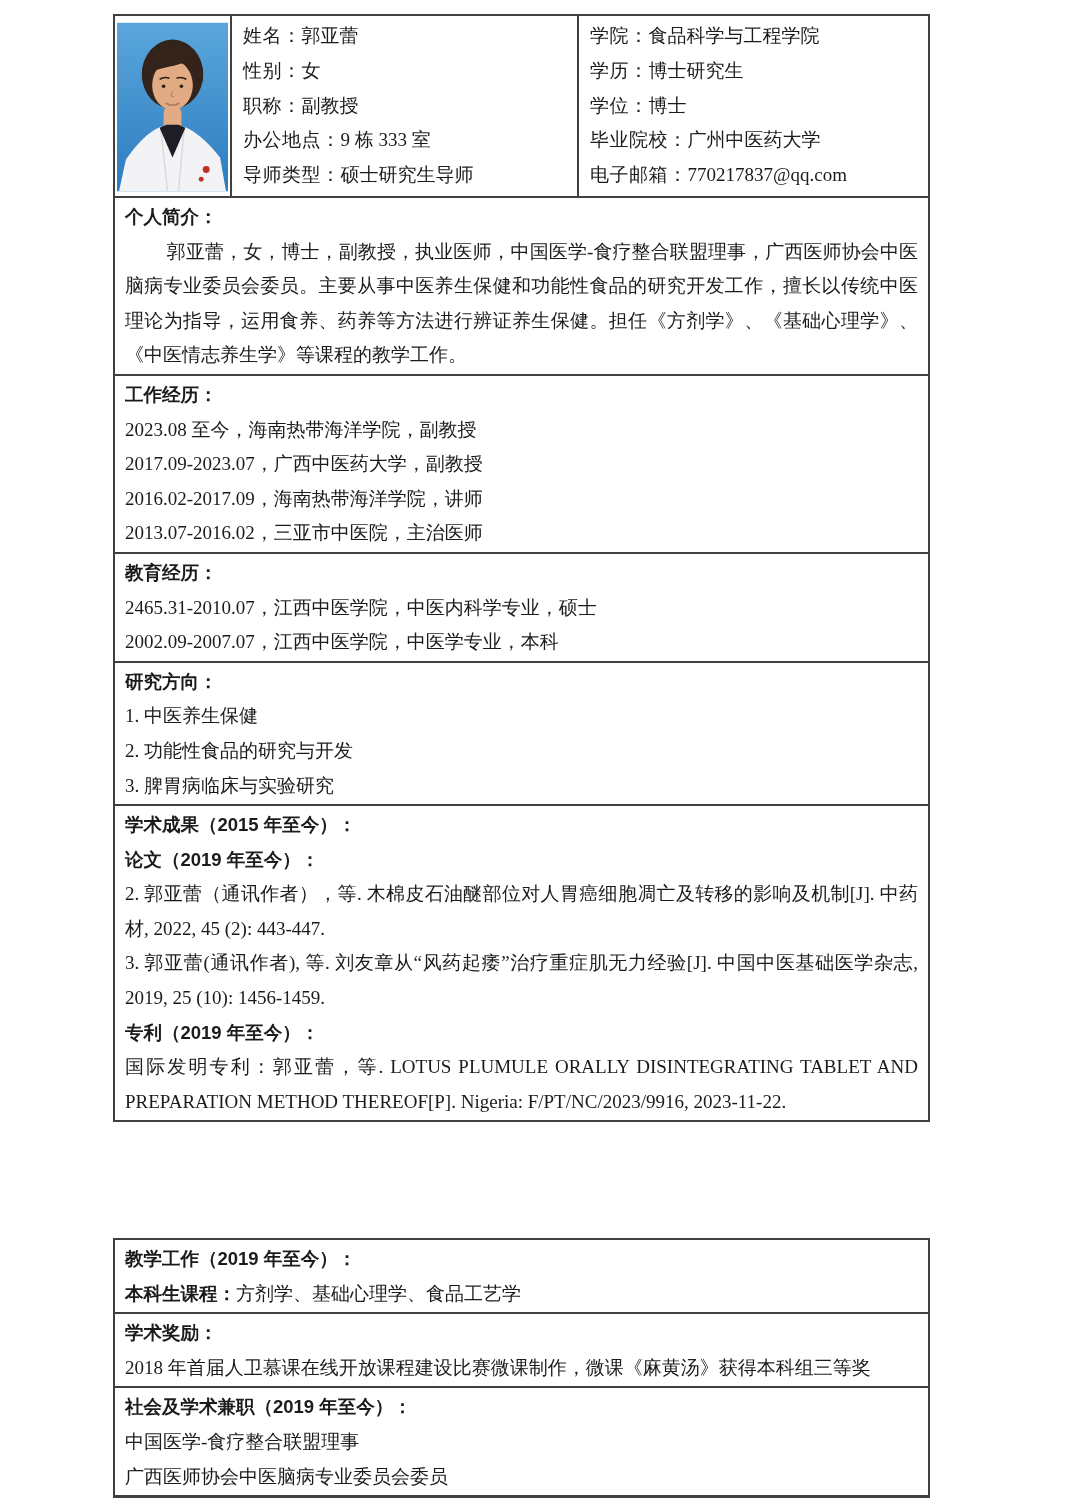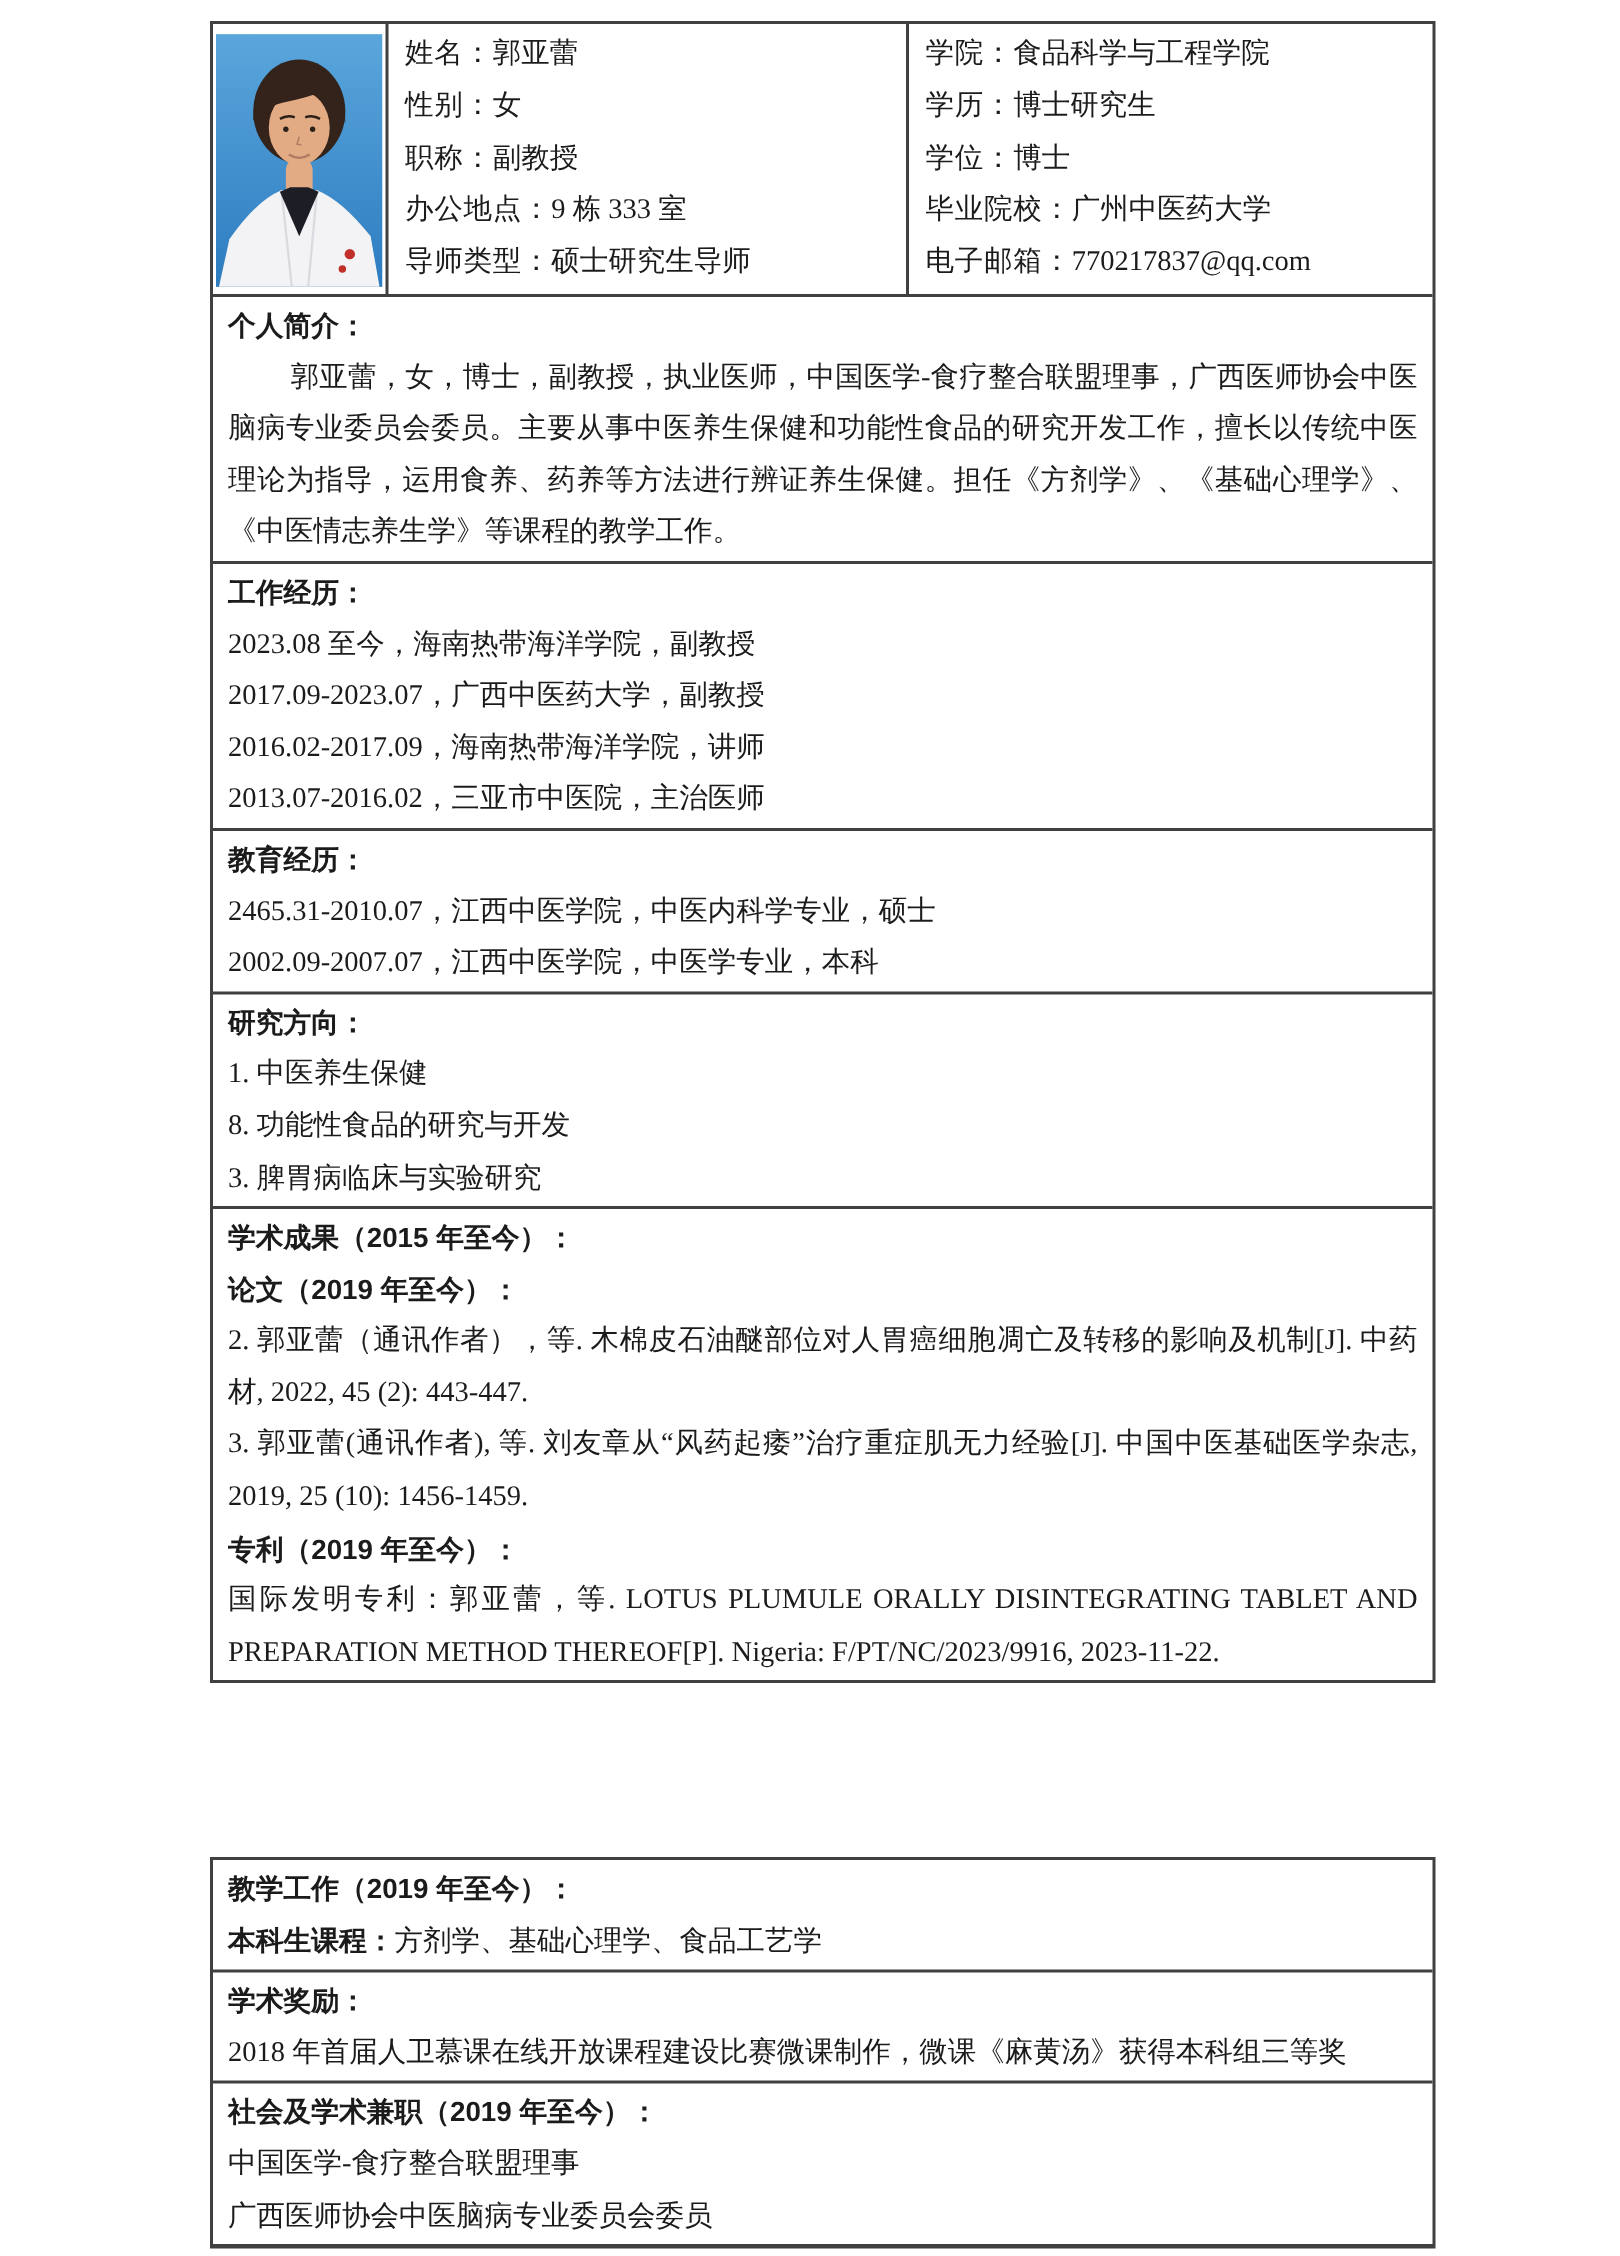--- a/index.html
+++ b/index.html
@@ -6,21 +6,21 @@
   html, body { width: 1080px; height: 1504px; }
   body {
     background: var(--page-bg, #ffffff);
     font-family: "Liberation Serif", "DejaVu Serif", serif;
     color: var(--text, #1b1b1b);
   }
   .page { position: relative; width: 1080px; height: 1504px; overflow: hidden; }
 
   .tbl {
     position: absolute;
-    left: 140px;
+    left: 113px;
     width: 817px;
     border: 2px solid var(--border, #404040);
     background: var(--page-bg, #ffffff);
   }
   #table1 { top: 14px; }
   #table2 { top: 1238px; border-bottom-width: 3px; }
 
   .header-row { display: flex; align-items: stretch; }
   .photo-cell {
     width: 117px;
@@ -112,21 +112,21 @@
         <div class="line">2013.07-2016.02，三亚市中医院，主治医师</div>
       </div>
       <div class="section">
         <div class="sec-title">教育经历：</div>
         <div class="line">2465.31-2010.07，江西中医学院，中医内科学专业，硕士</div>
         <div class="line">2002.09-2007.07，江西中医学院，中医学专业，本科</div>
       </div>
       <div class="section">
         <div class="sec-title">研究方向：</div>
         <div class="line">1. 中医养生保健</div>
-        <div class="line">8. 功能性食品的研究与开发</div>
+        <div class="line">2. 功能性食品的研究与开发</div>
         <div class="line">3. 脾胃病临床与实验研究</div>
       </div>
       <div class="section">
         <div class="sec-title">学术成果（2015 年至今）：</div>
         <div class="subheader">论文（2019 年至今）：</div>
         <div class="line just">2. 郭亚蕾（通讯作者），等. 木棉皮石油醚部位对人胃癌细胞凋亡及转移的影响及机制[J]. 中药材, 2022, 45 (2): 443-447.</div>
         <div class="line just">3. 郭亚蕾(通讯作者), 等. 刘友章从“风药起痿”治疗重症肌无力经验[J]. 中国中医基础医学杂志, 2019, 25 (10): 1456-1459.</div>
         <div class="subheader">专利（2019 年至今）：</div>
         <div class="line just">国际发明专利：郭亚蕾，等. LOTUS PLUMULE ORALLY DISINTEGRATING TABLET AND PREPARATION METHOD THEREOF[P]. Nigeria: F/PT/NC/2023/9916, 2023-11-22.</div>
       </div>

